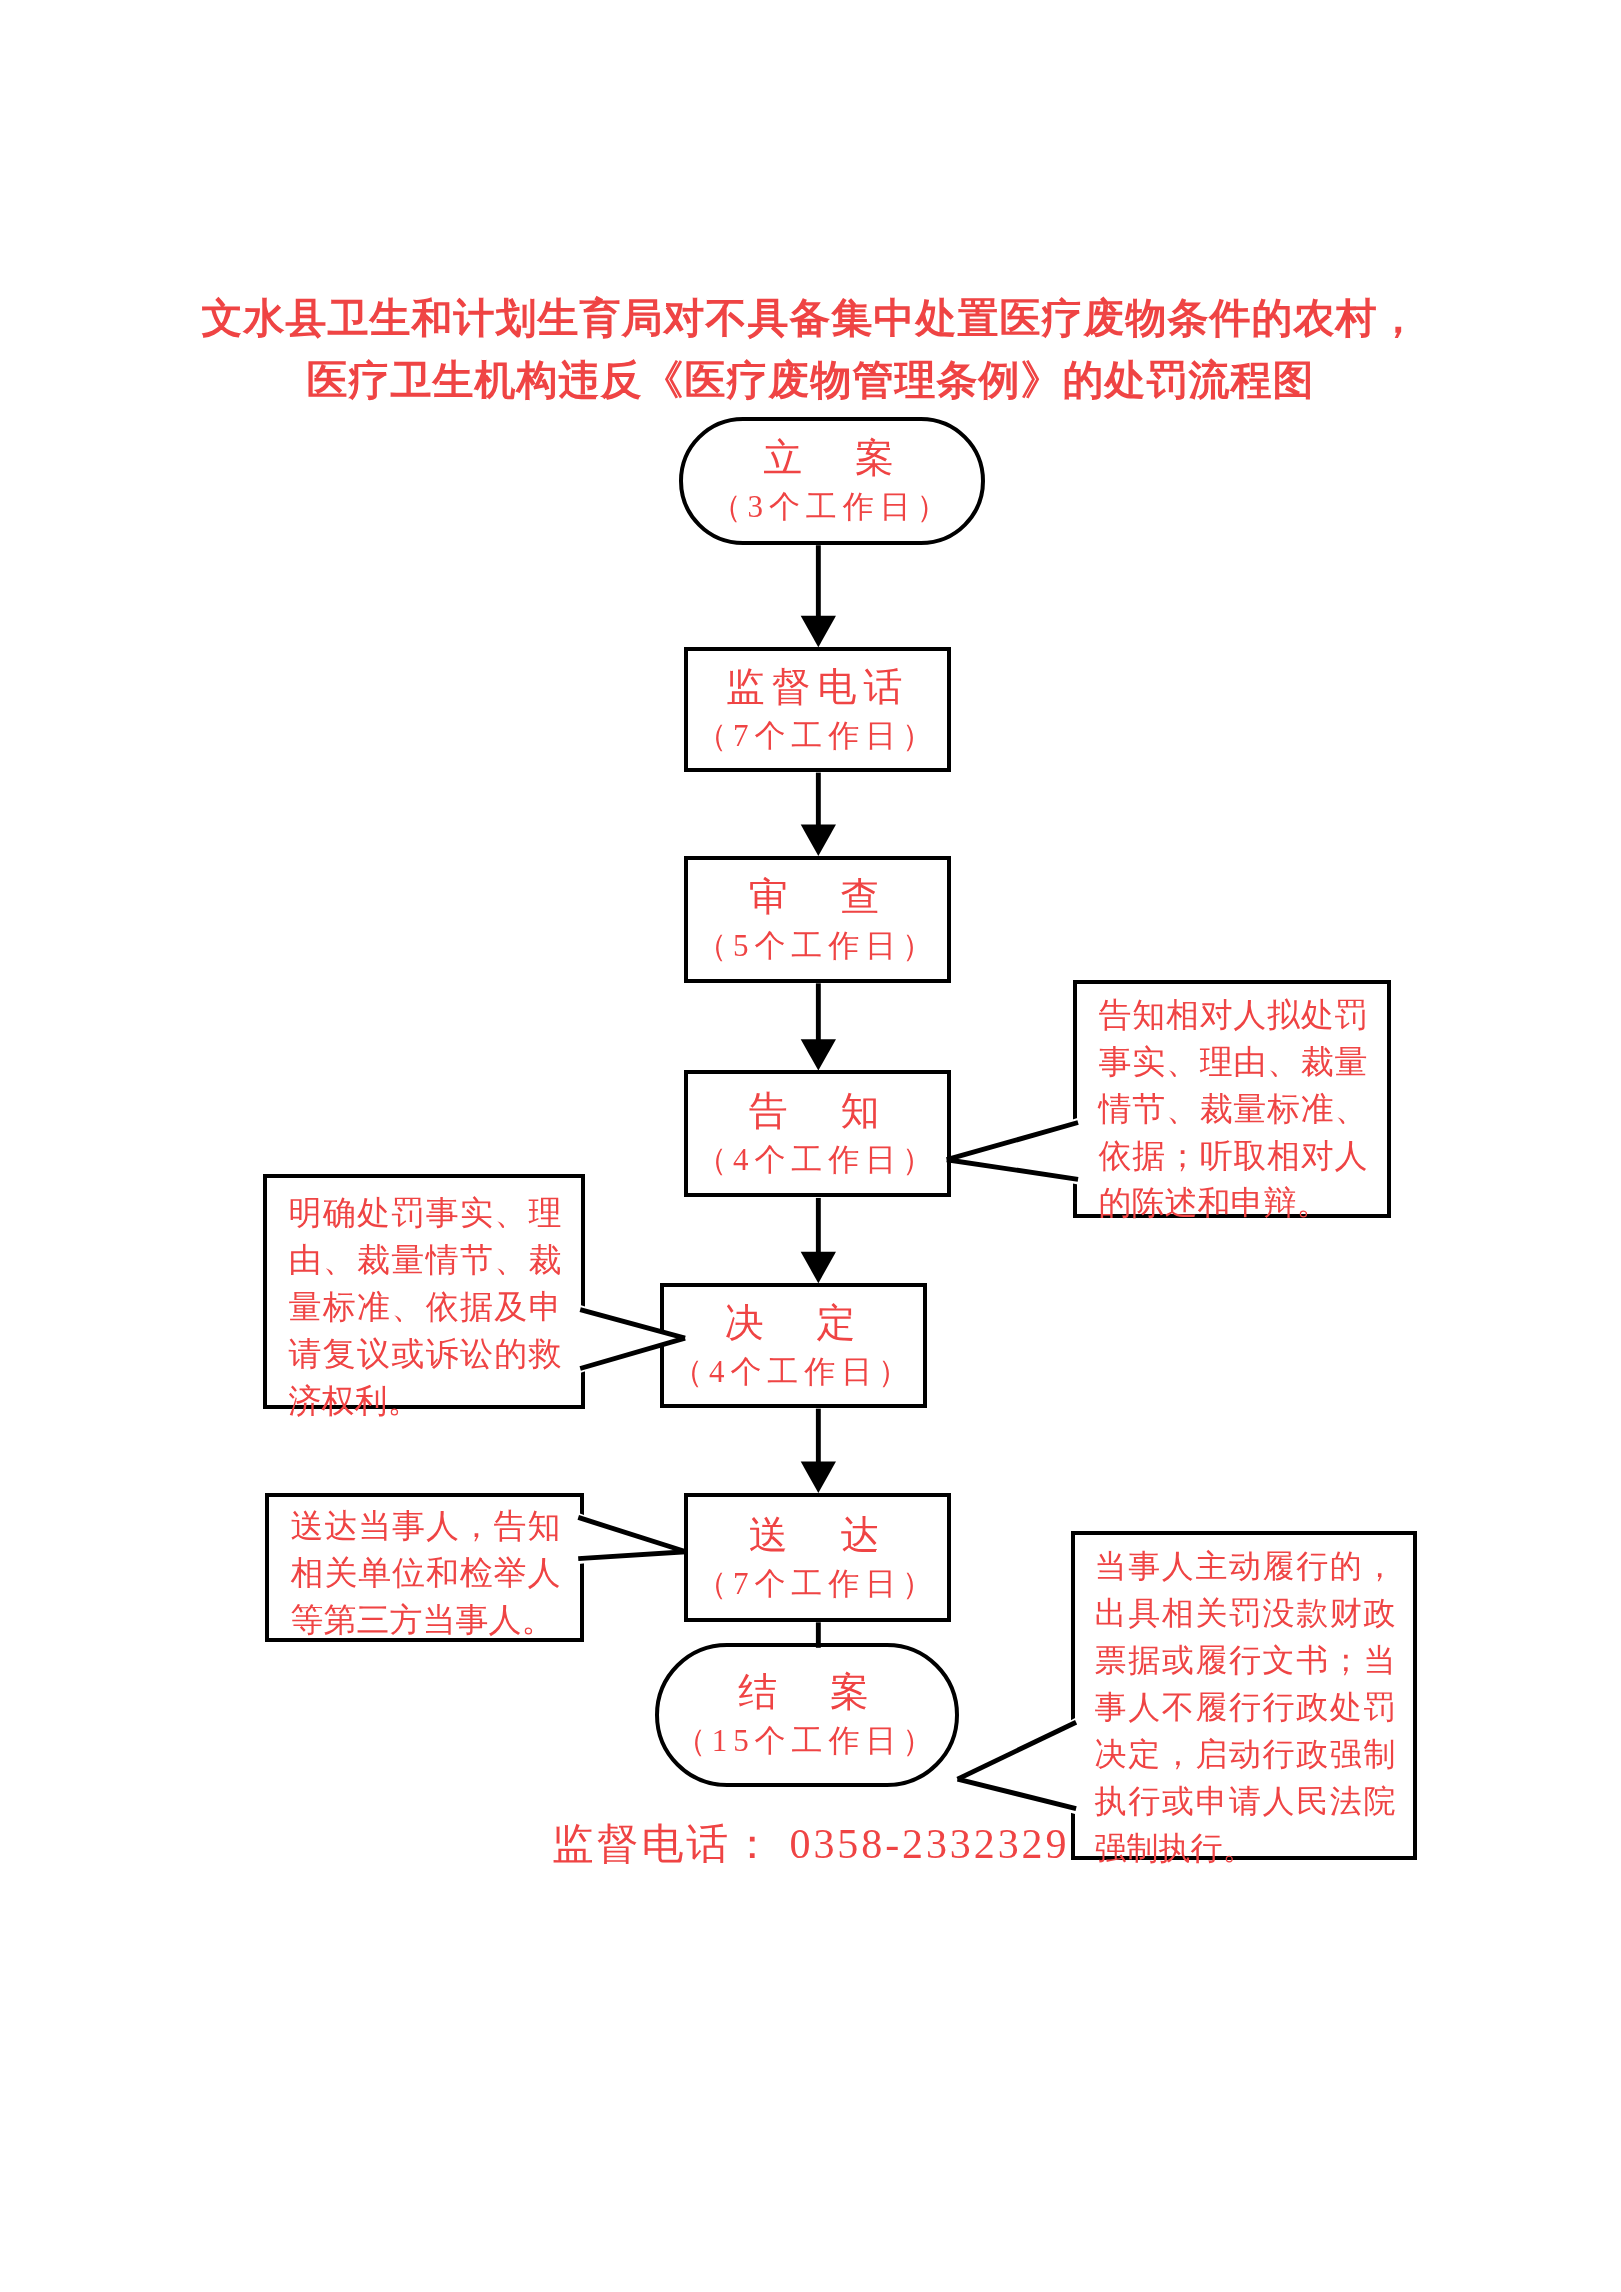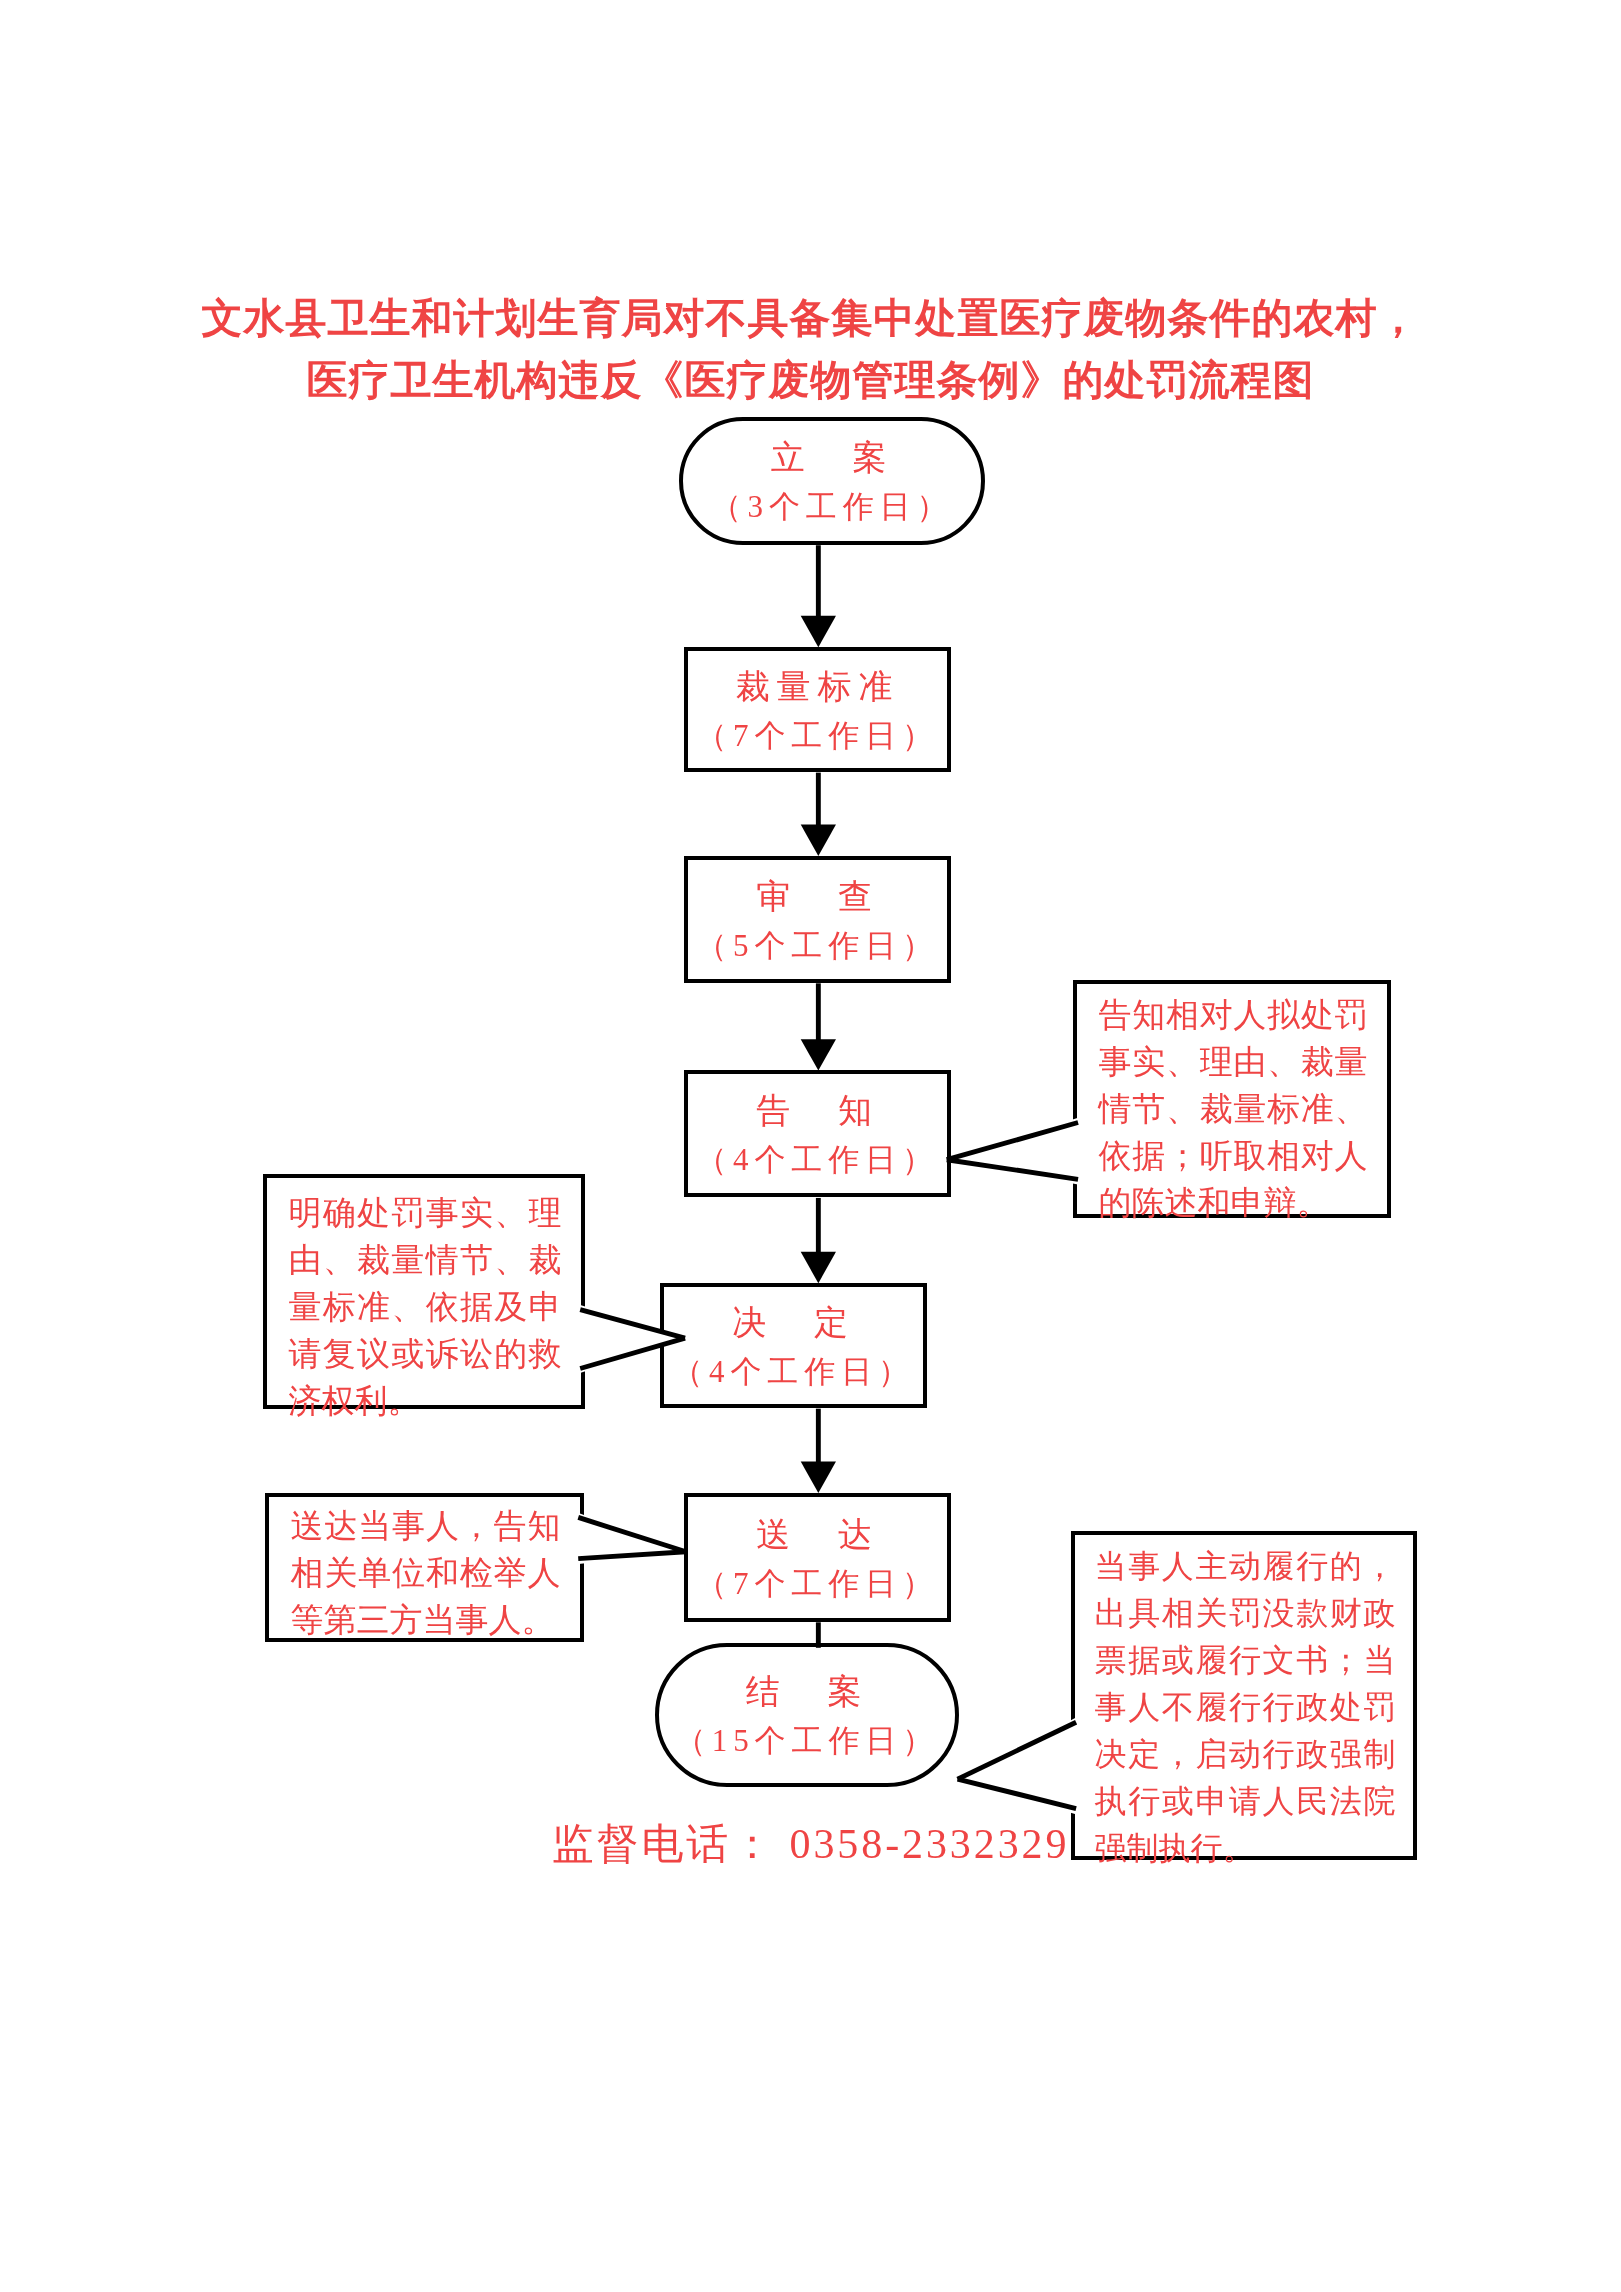--- a/index.html
+++ b/index.html
@@ -25,21 +25,21 @@
 
   .node{
     position:absolute;
     box-sizing:border-box;
     border:4.9px solid #000;
     background:#fff;
     display:flex;flex-direction:column;
     align-items:center;justify-content:center;
   }
   .node .nl{white-space:nowrap;}
-  .node .label{font-size:34px;line-height:51px;letter-spacing:6.9px;font-family:Liberation Serif, serif;}
+  .node .label{font-size:39px;line-height:51px;letter-spacing:6.9px;font-family:Liberation Serif, serif;}
   .node .days{font-size:31px;line-height:47px;letter-spacing:5.9px;}
 
   .stadium{border-radius:78px;}
 
   #stadium-lian   {left:679px;top:417px;width:306px;height:128px;border-radius:65px;}
   #rect-diaocha   {left:684px;top:647px;width:267px;height:125px;}
   #rect-shencha   {left:684px;top:856px;width:267px;height:127px;}
   #rect-gaozhi    {left:684px;top:1070px;width:267px;height:127px;}
   #rect-jueding   {left:660px;top:1283px;width:267px;height:125px;}
   #rect-songda    {left:684px;top:1493px;width:267px;height:129px;}
@@ -78,21 +78,21 @@
 
   <div class="title-line" id="title-line1">文水县卫生和计划生育局对不具备集中处置医疗废物条件的农村，</div>
   <div class="title-line" id="title-line2">医疗卫生机构违反《医疗废物管理条例》的处罚流程图</div>
 
   <div class="node stadium" id="stadium-lian">
     <div class="nl label">立　案</div>
     <div class="nl days">（3个工作日）</div>
   </div>
 
   <div class="node" id="rect-diaocha">
-    <div class="nl label">裁量标准</div>
+    <div class="nl label">监督电话</div>
     <div class="nl days">（7个工作日）</div>
   </div>
 
   <div class="node" id="rect-shencha">
     <div class="nl label">审　查</div>
     <div class="nl days">（5个工作日）</div>
   </div>
 
   <div class="node" id="rect-gaozhi">
     <div class="nl label">告　知</div>

